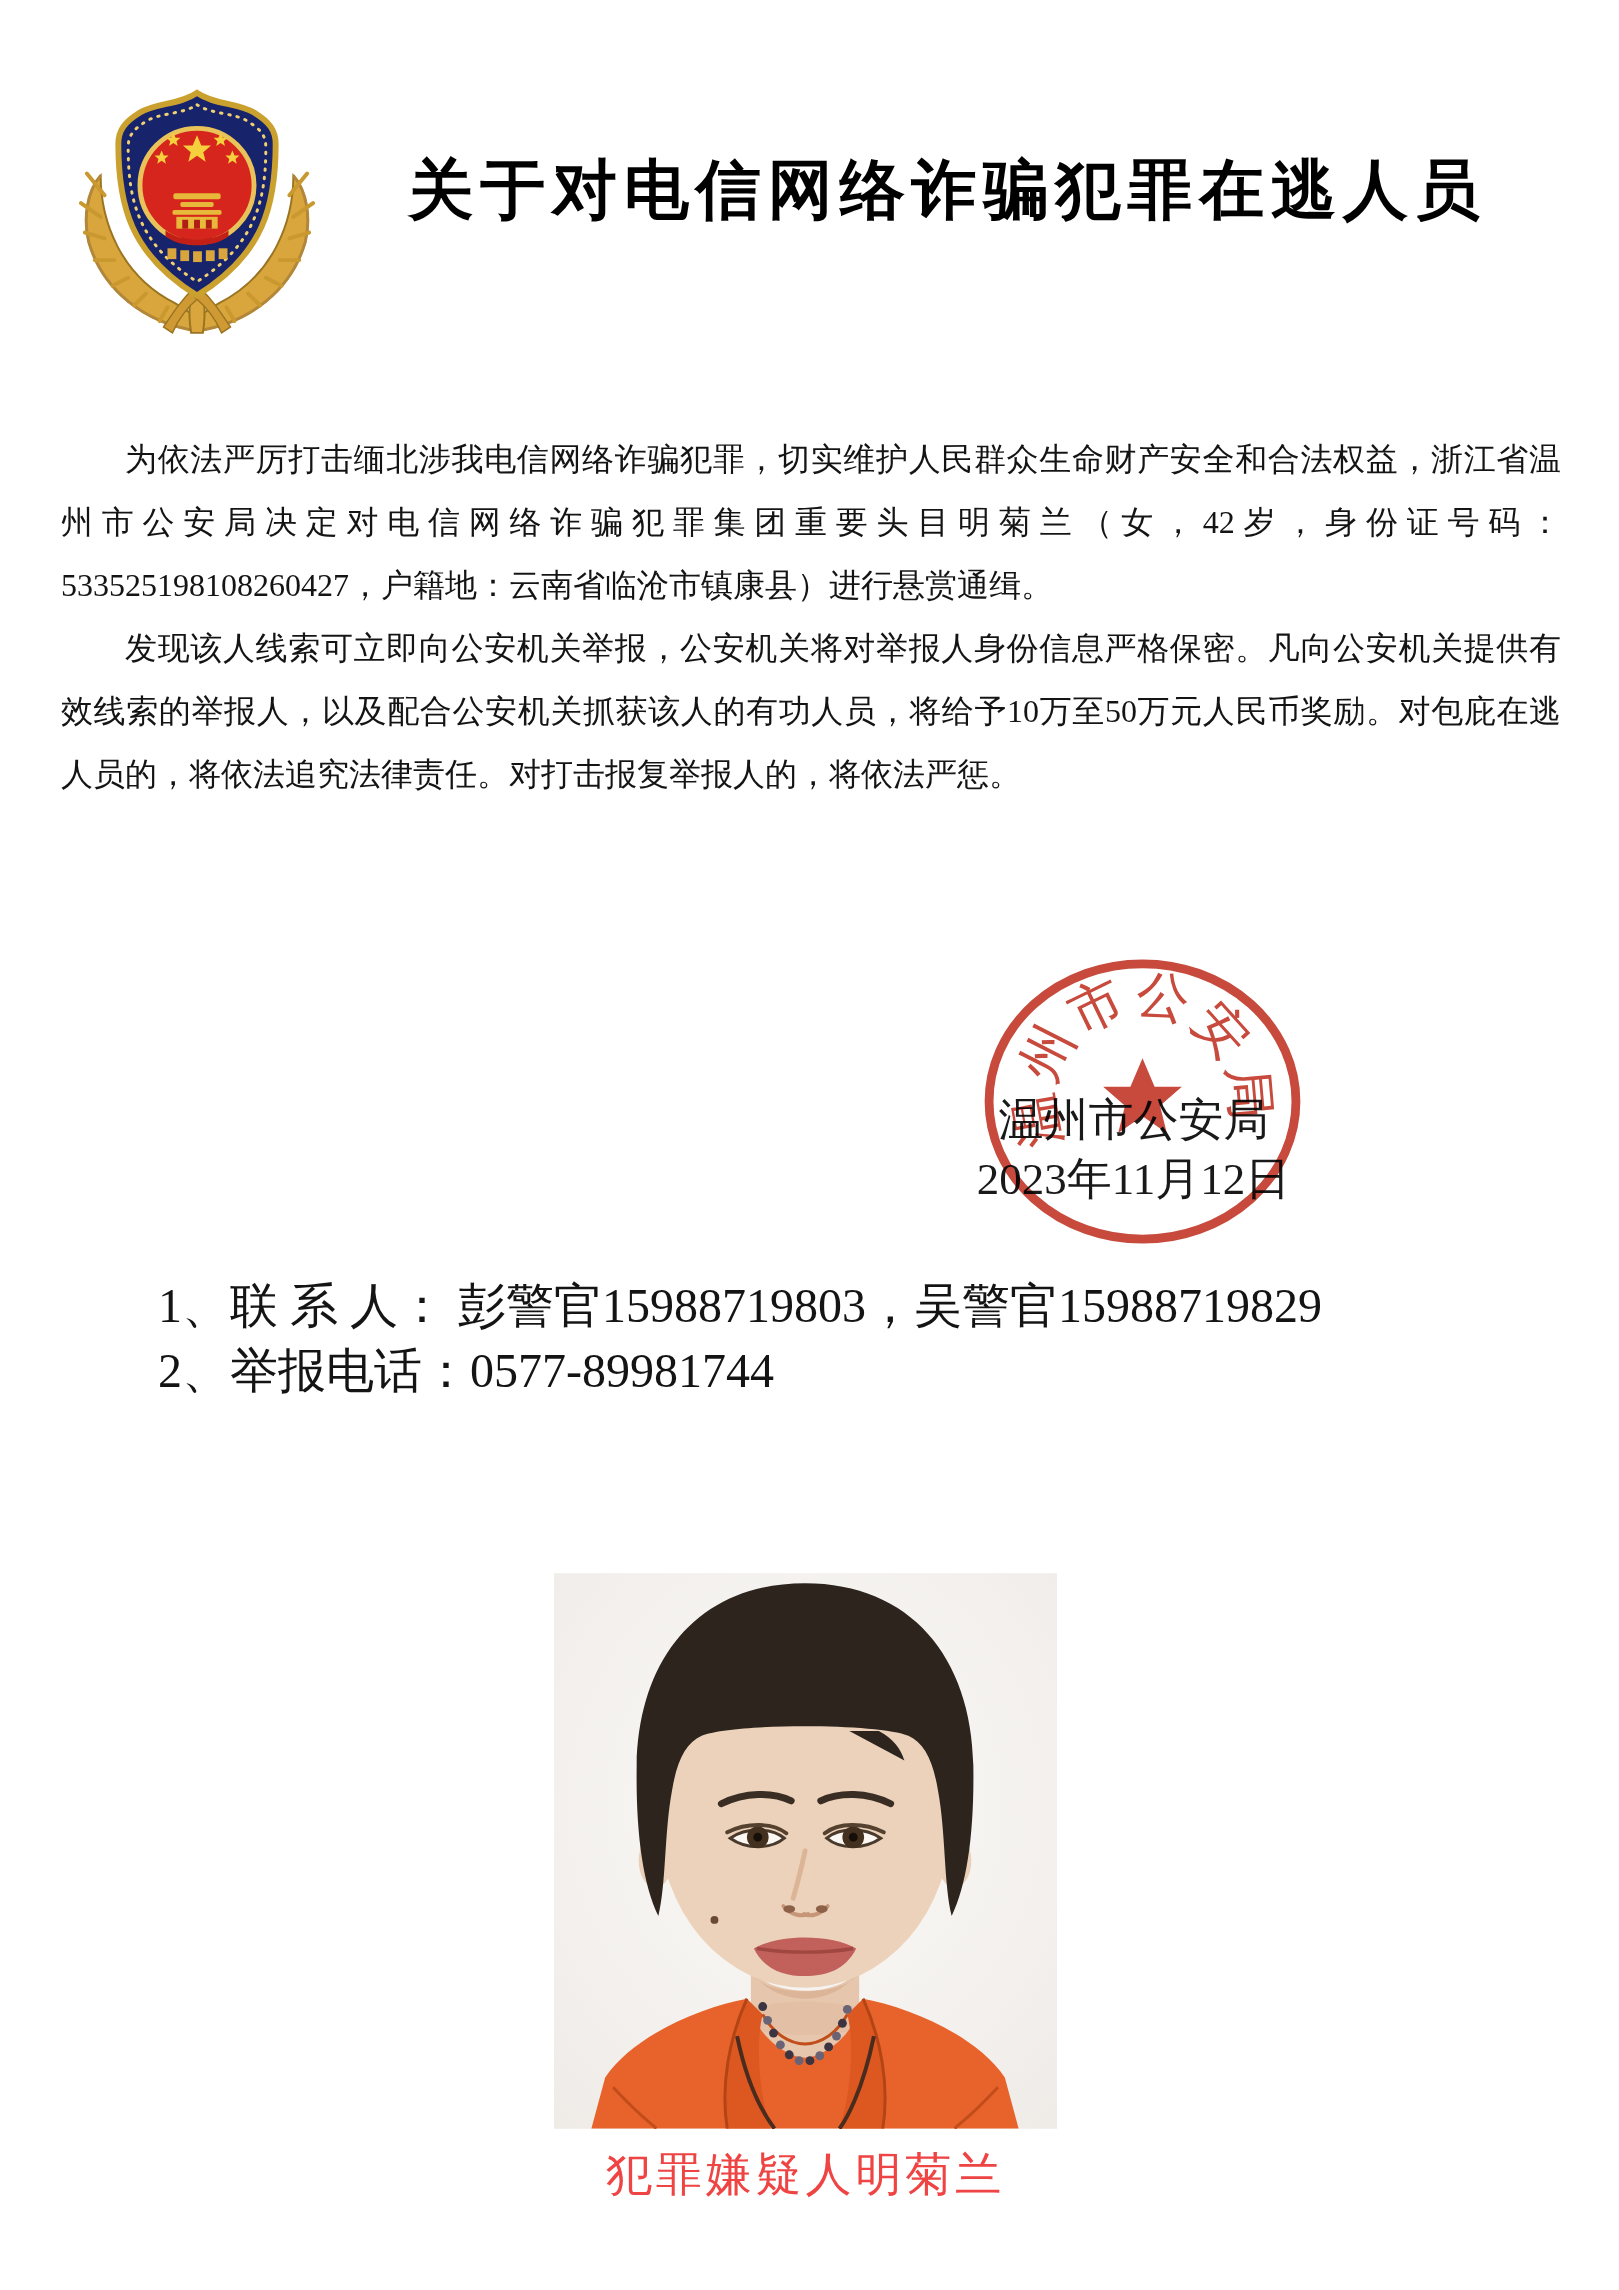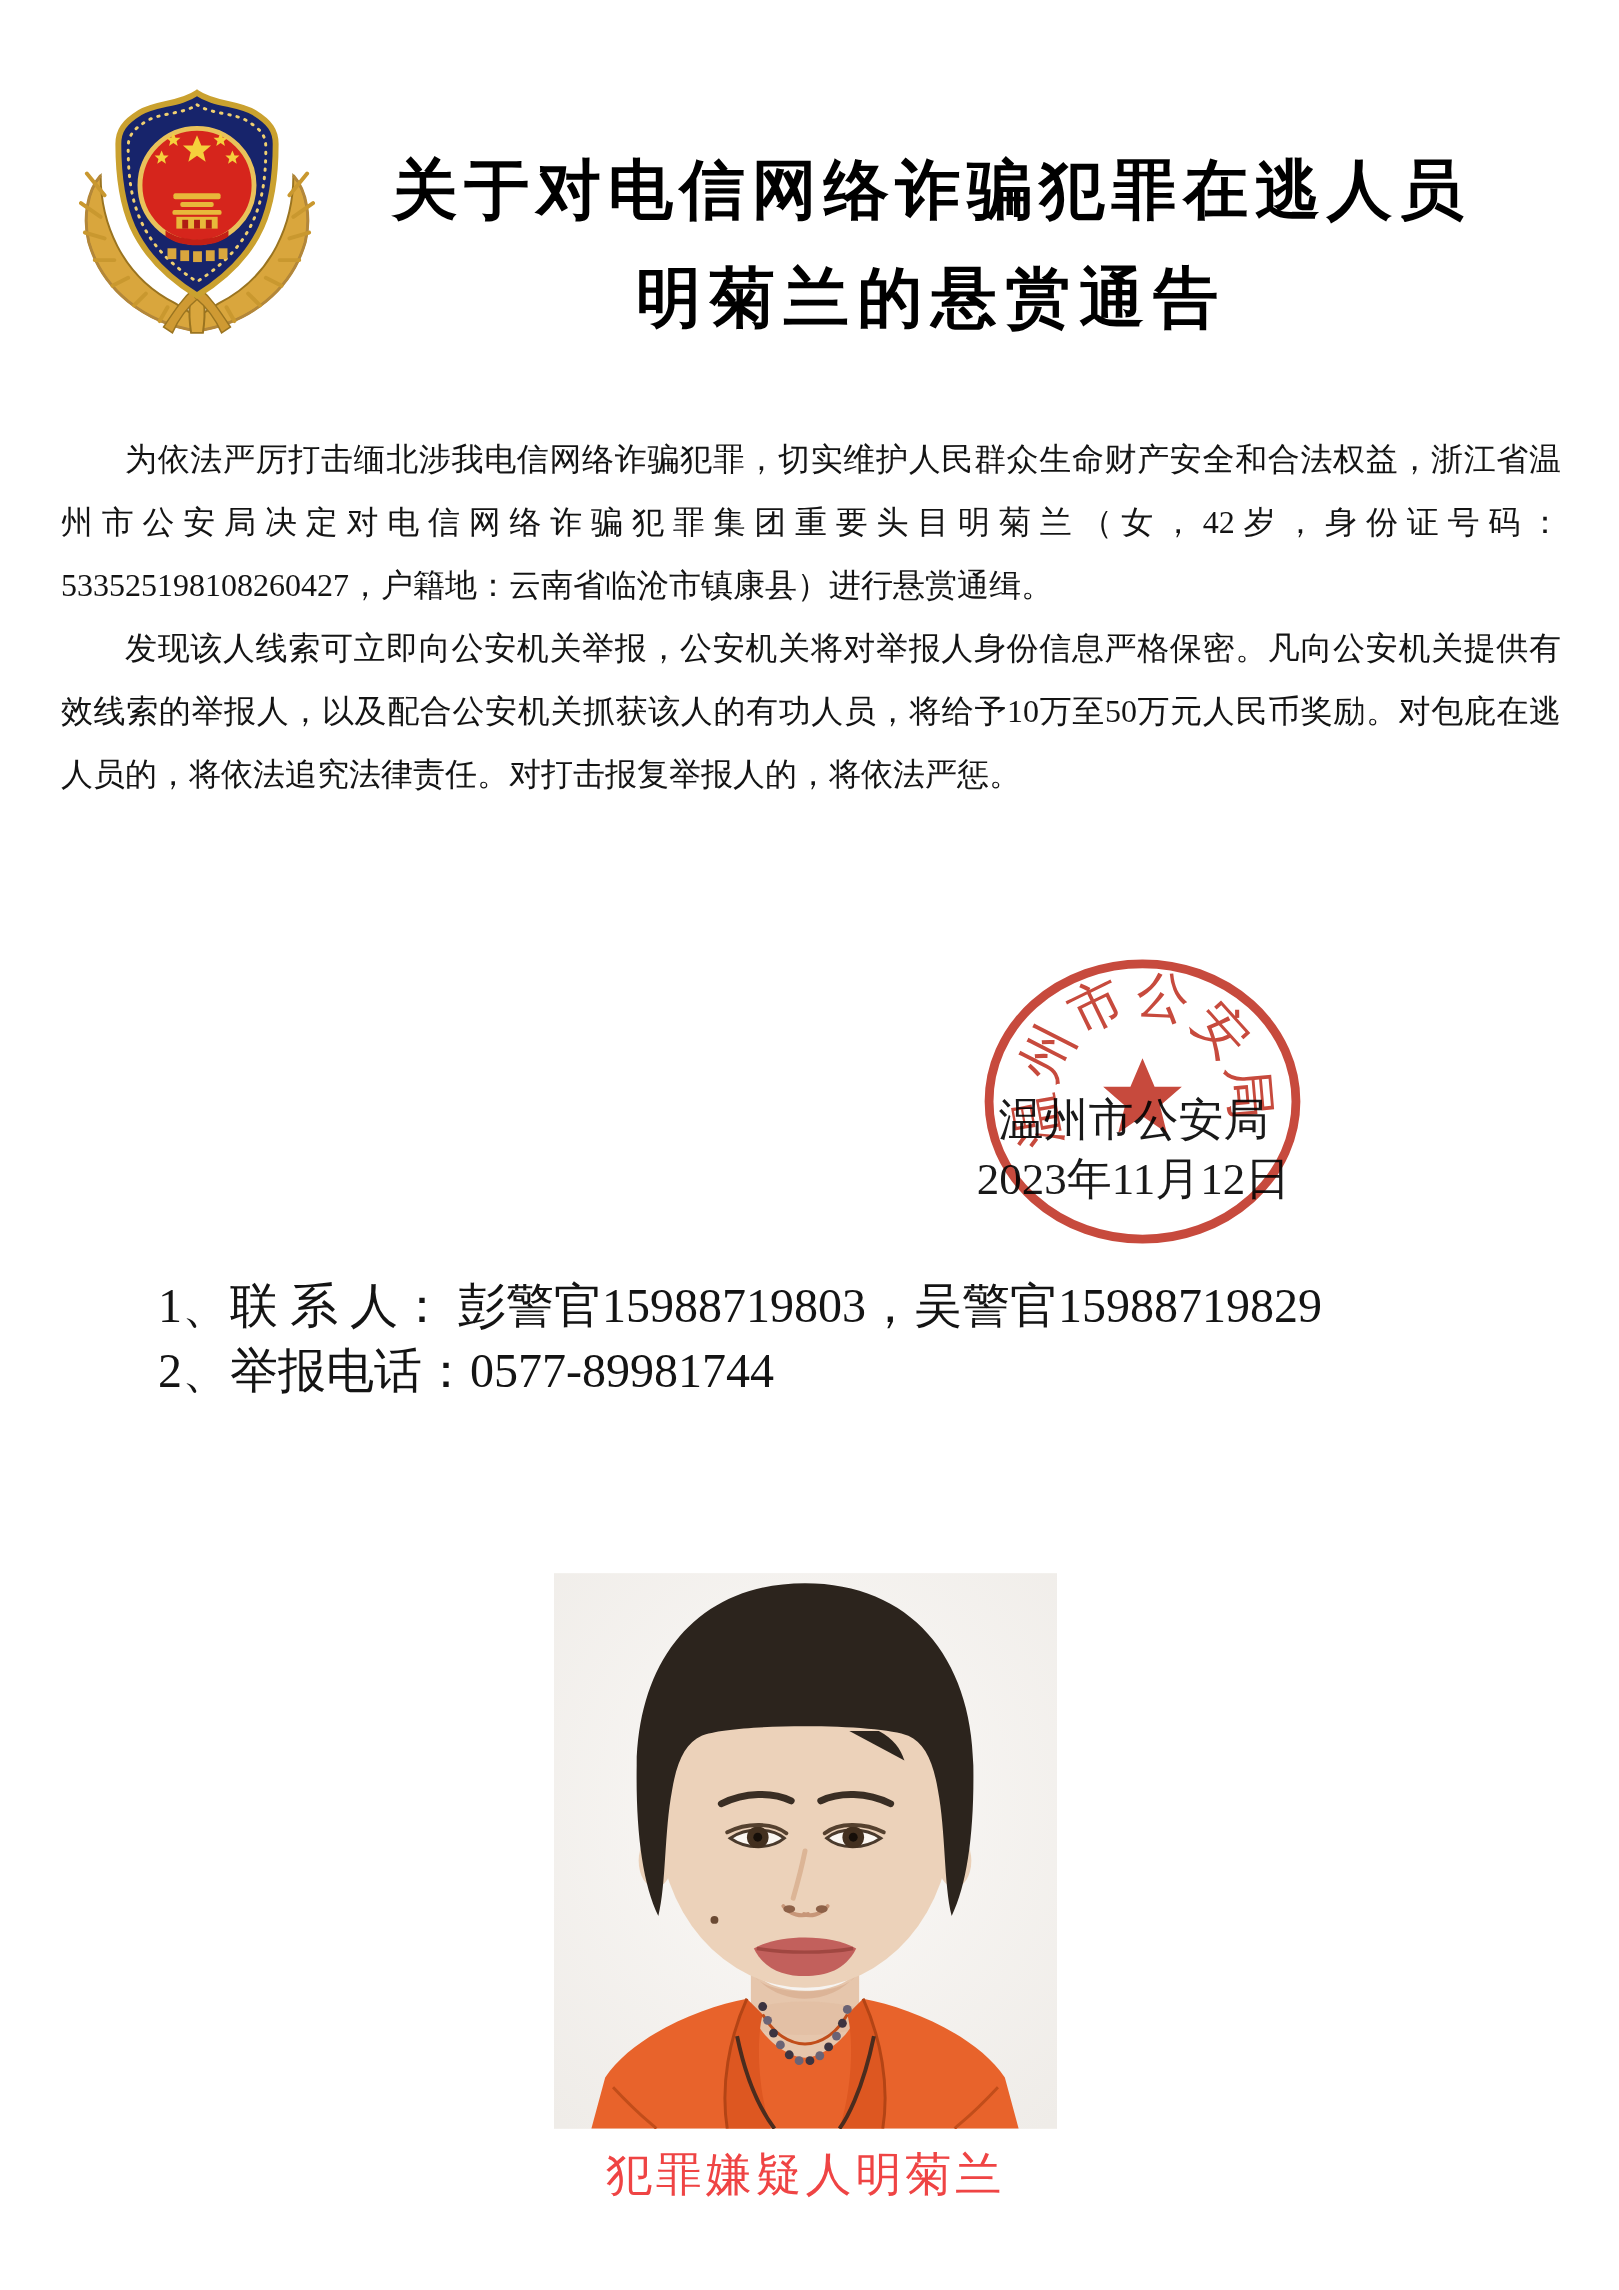--- a/index.html
+++ b/index.html
@@ -4,21 +4,21 @@
 <style>
   html,body { margin:0; padding:0; background:#e9e9e9; }
   .page {
     position:relative; width:1619px; height:2290px; margin:0 auto;
     background:#ffffff; overflow:hidden;
     font-family:"Liberation Serif","DejaVu Serif",serif; color:#141414;
   }
   
   .badge { position:absolute; left:79px; top:79px; width:236px; height:256px; }
   .badge svg { width:100%; height:100%; display:block; }
-  .title-block { position:absolute; left:313px; top:156px; width:1237px; text-align:center; font-weight:bold; color:#000; }
+  .title-block { position:absolute; left:329px; top:156px; width:1237px; text-align:center; font-weight:bold; color:#000; }
   .title-line1 { font-size:65px; line-height:69px; letter-spacing:6.9px; white-space:nowrap; }
   .title-line2 { font-size:65px; line-height:69px; letter-spacing:8.9px; margin-top:39px; white-space:nowrap; }
   
   .body-text { position:absolute; left:61px; top:428px; width:1500px; font-size:32px; line-height:63px; text-align:justify; }
   .body-text p { margin:0; text-indent:2em; }
   
   .signoff { position:absolute; left:887px; top:1091px; width:493px; text-align:center; font-size:45px; line-height:59px; color:#191919; }
   .seal { position:absolute; left:973px; top:952px; width:339px; height:299px; mix-blend-mode:multiply; opacity:.92; }
   .seal svg { width:100%; height:100%; display:block; }
   
@@ -76,21 +76,20 @@
           <rect x="116" y="175" width="9" height="11"></rect>
           <rect x="129" y="174" width="9" height="11"></rect>
           <rect x="142" y="172" width="9" height="11"></rect>
         </g>
       </g>
     </svg>
   </div>
 
   <div class="title-block">
     <div class="title-line1">关于对电信网络诈骗犯罪在逃人员</div>
-    <div class="title-line2">明菊兰的悬赏通告</div>
   </div>
 
   <div class="body-text">
     <p>为依法严厉打击缅北涉我电信网络诈骗犯罪，切实维护人民群众生命财产安全和合法权益，浙江省温州市公安局决定对电信网络诈骗犯罪集团重要头目明菊兰（女，42岁，身份证号码：533525198108260427，户籍地：云南省临沧市镇康县）进行悬赏通缉。</p>
     <p>发现该人线索可立即向公安机关举报，公安机关将对举报人身份信息严格保密。凡向公安机关提供有效线索的举报人，以及配合公安机关抓获该人的有功人员，将给予10万至50万元人民币奖励。对包庇在逃人员的，将依法追究法律责任。对打击报复举报人的，将依法严惩。</p>
   </div>
 
   <div class="signoff">
     <div>温州市公安局</div>
     <div>2023年11月12日</div>

